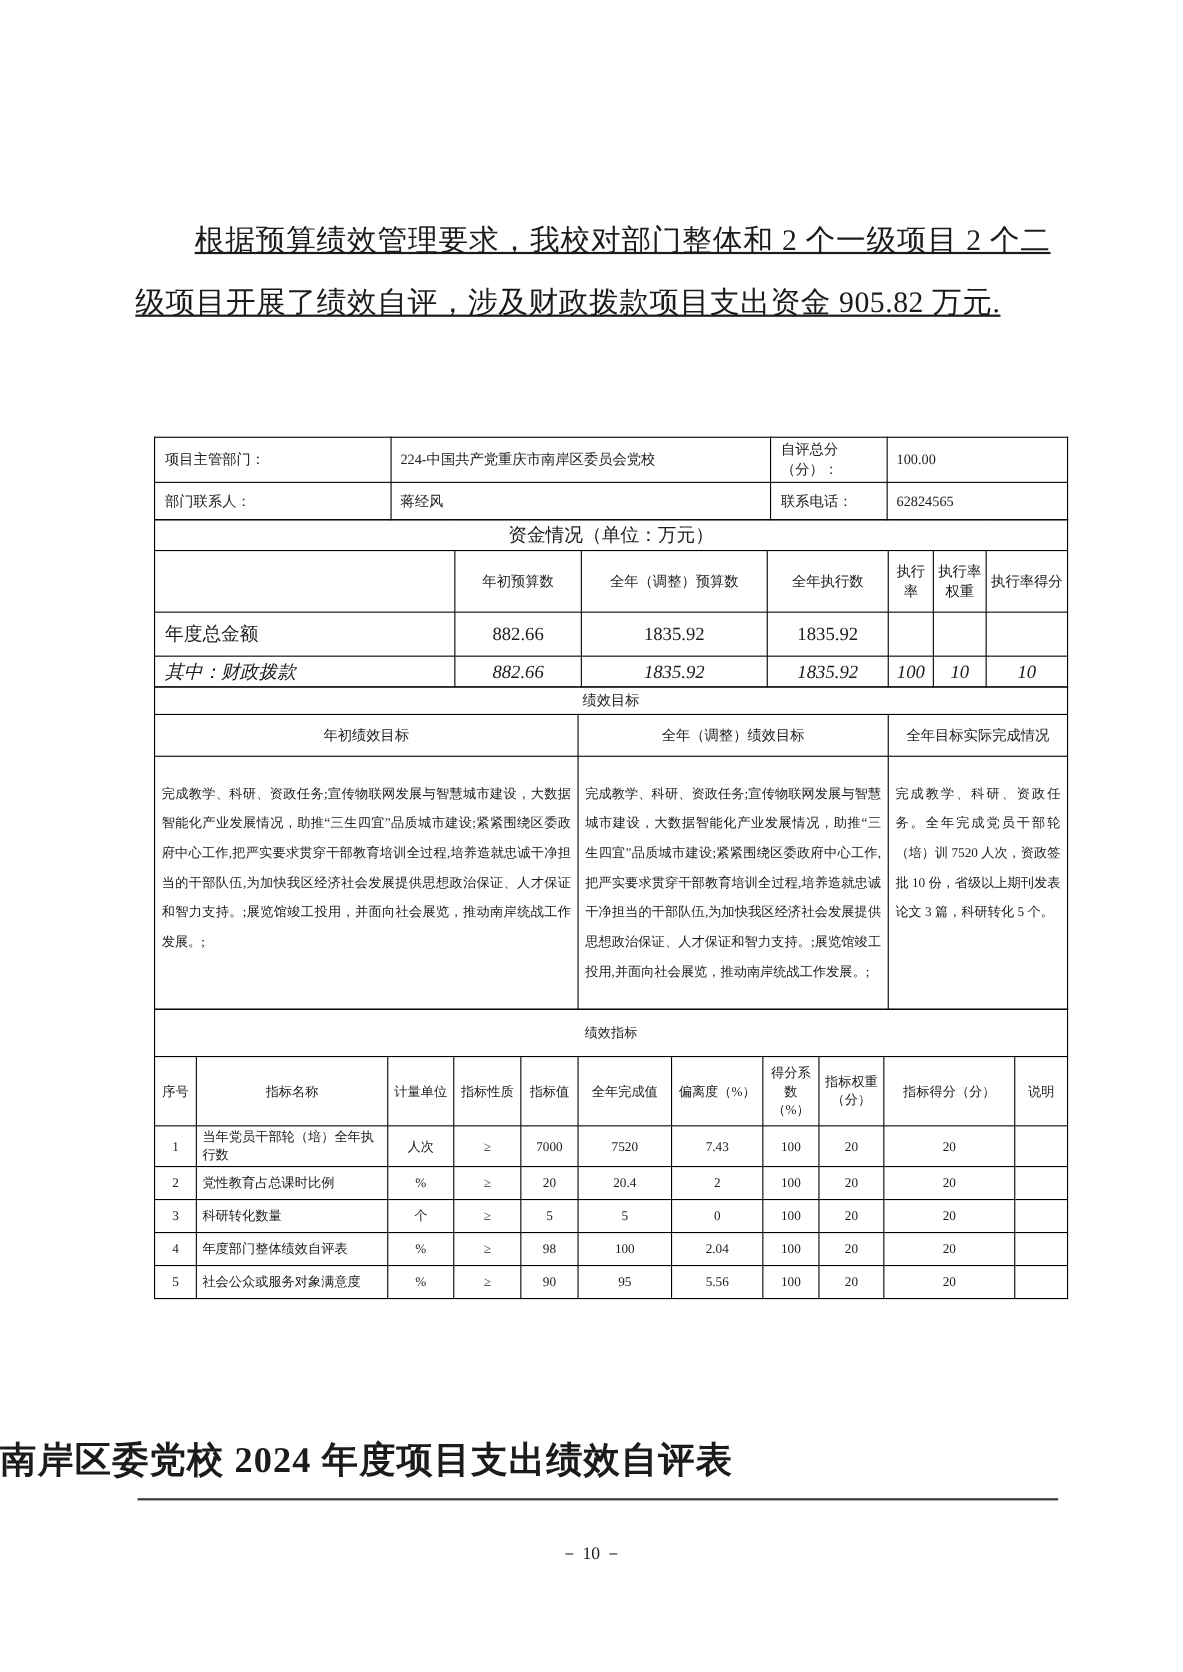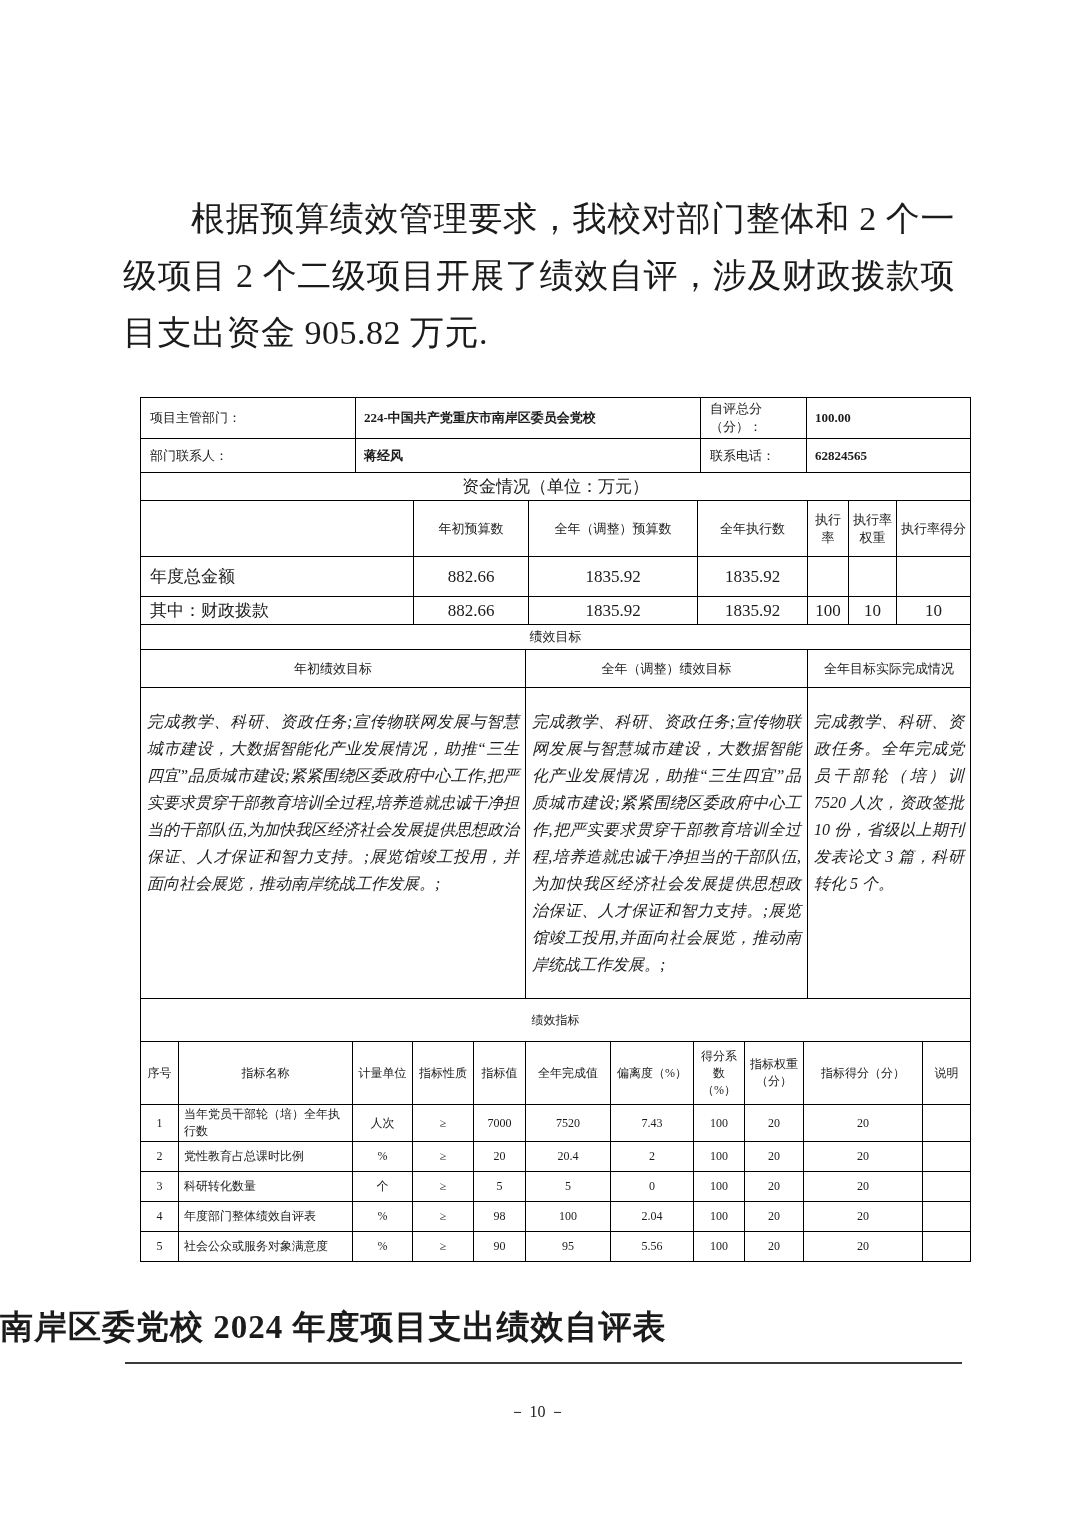--- a/index.html
+++ b/index.html
@@ -10,25 +10,26 @@
     height:1520px;
     background:#fff;
     font-family:"Liberation Serif","DejaVu Serif",serif;
     color:#1b1b1b;
     overflow:hidden;
   }
   .intro {
     position:absolute;
     top:190px; left:123px;
     width:832px;
-    font-size:34px;
+    font-size:27px;
     line-height:57px;
     text-align:justify;
     text-indent:2em;
     letter-spacing:0.5px;
+    text-decoration:underline;
   }
   .tbl-title {
     position:absolute;
     top:351px; left:140px;
     width:830px;
     text-align:center;
     font-size:22px;
     font-weight:bold;
   }
   .tables {
@@ -45,38 +46,37 @@
   .grid td, .grid th {
     border:1px solid #000;
     font-weight:normal;
     font-size:13px;
     vertical-align:middle;
     padding:2px 4px;
     overflow:hidden;
     text-align:center;
   }
   .grid td.lbl { text-align:left; padding-left:9px; }
-  .grid td.val { text-align:left; padding-left:8px;font-weight:bold; }
+  .grid td.val { text-align:left; padding-left:8px; }
   .band { height:24px; }
   .band td { text-align:center; font-size:13px; }
   .tA tr { height:34px; }
   .tB tr.hdr { height:56px; }
   .tB tr.r1 { height:40px; }
-  .tB tr.r2 { height:27px; }
+  .tB tr.r2 { height:27px;font-style:italic; }
   .tB td { font-size:17px; }
   .tC tr.band { height:25px; }
   .tC tr.hdr { height:38px; }
   .tC tr.body { height:220px; }
   .tC td.goal {
     vertical-align:top;
     text-align:justify;
-    font-size:16px;
+    font-size:12px;
     line-height:27px;
     padding:20px 6px;
-    font-style:italic;
   }
   .tD tr.band { height:43px; }
   .tD tr.hdr { height:63px; }
   .tD tr.row { height:30px; }
   .tD td, .tD th { font-size:12px; padding:1px 3px; }
   .tD td.name { text-align:left; padding-left:5px; }
   .bottom-heading {
     position:absolute;
     top:1305px; left:0;
     width:1075px;

